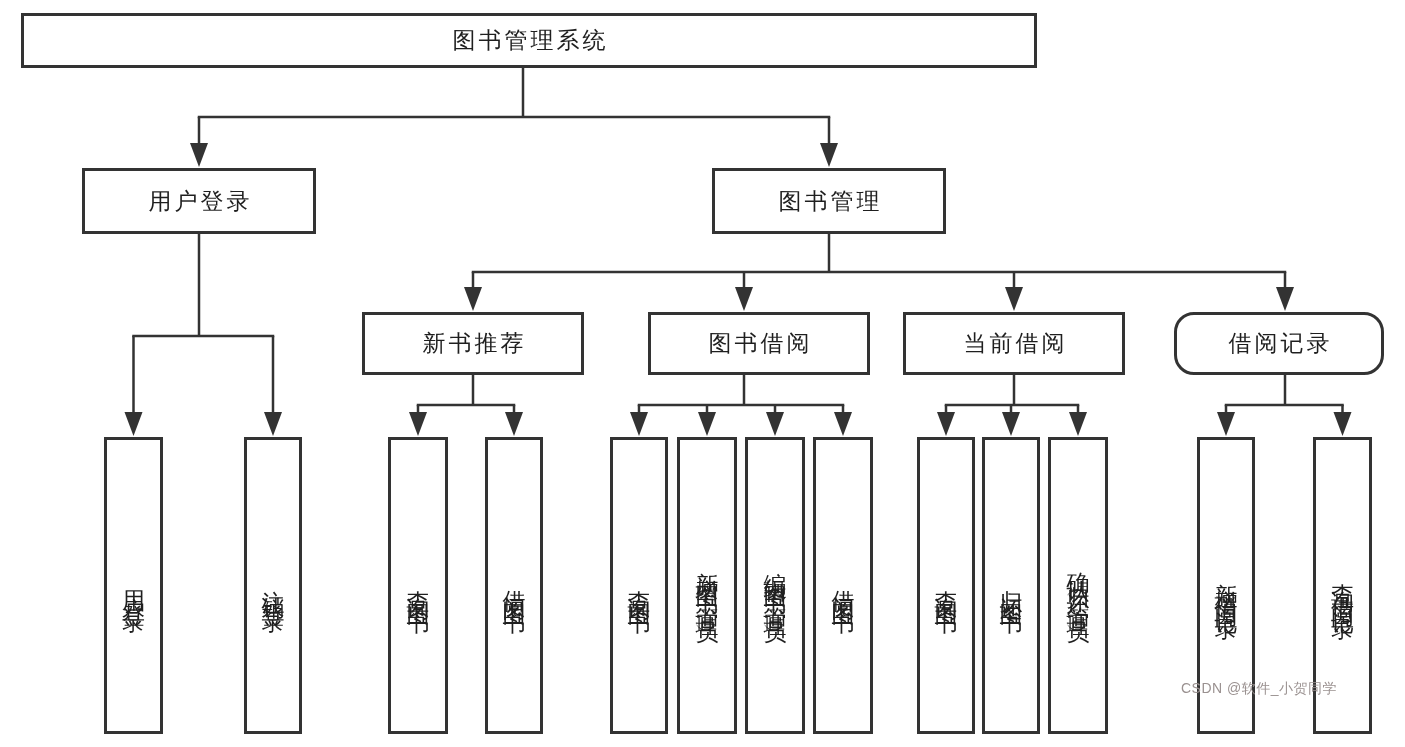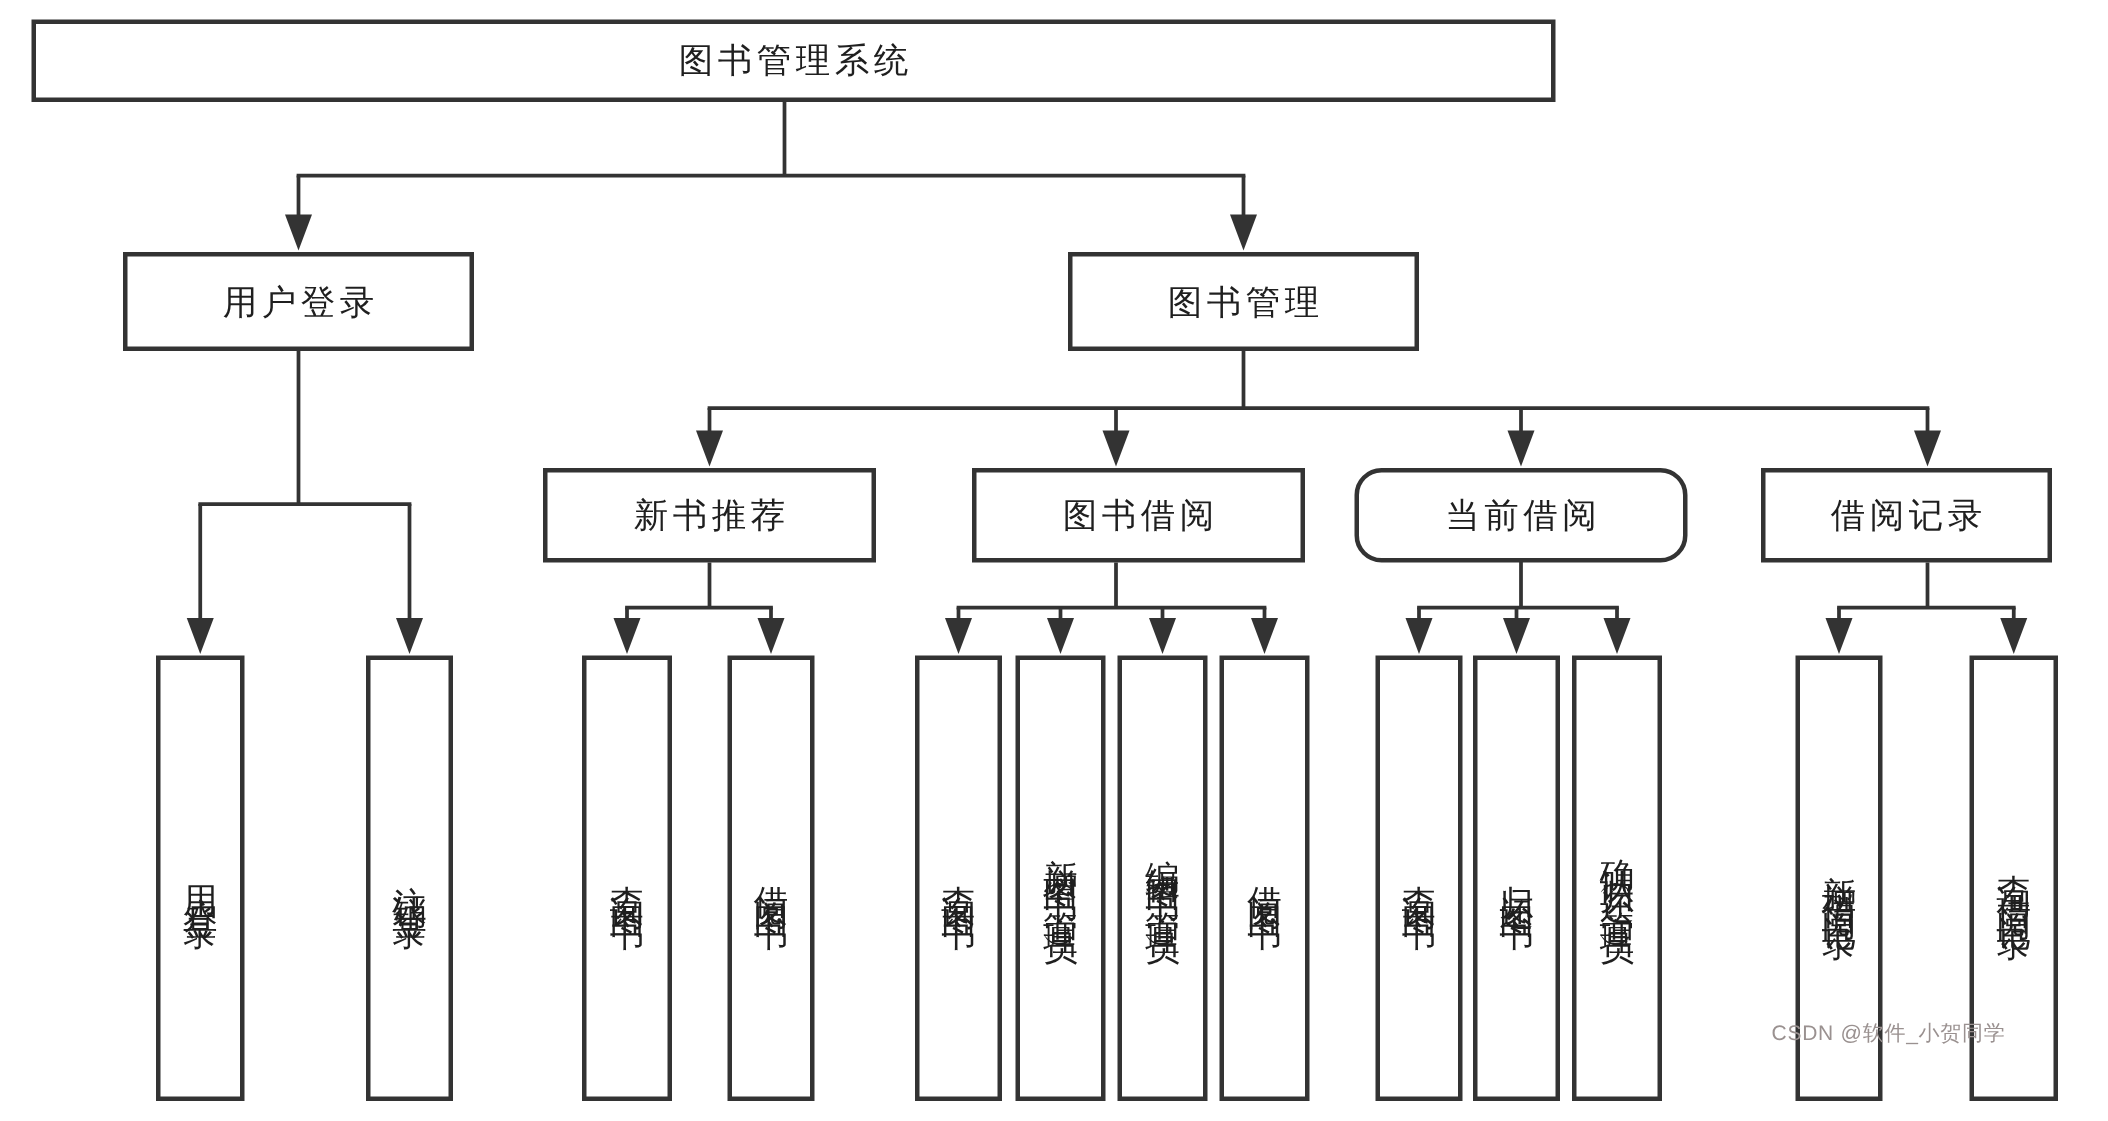--- a/index.html
+++ b/index.html
@@ -164,33 +164,33 @@
     </div>
     <div class="node v" style="left: 677px; top: 437px; width: 60px; height: 297px;">
       <span class="lbl">新增图书（管理员）</span>
     </div>
     <div class="node v" style="left: 745px; top: 437px; width: 60px; height: 297px;">
       <span class="lbl">编辑图书（管理员）</span>
     </div>
     <div class="node v" style="left: 813px; top: 437px; width: 60px; height: 297px;">
       <span class="lbl">借阅图书</span>
     </div>
-    <div class="node h" style="left: 903px; top: 312px; width: 222px; height: 63px; border-radius: 18px;">
+    <div class="node h" style="left: 903px; top: 312px; width: 222px; height: 63px;">
       <span class="lbl">当前借阅</span>
     </div>
     <div class="node v" style="left: 917px; top: 437px; width: 58px; height: 297px;">
       <span class="lbl">查询图书</span>
     </div>
     <div class="node v" style="left: 982px; top: 437px; width: 58px; height: 297px;">
       <span class="lbl">归还图书</span>
     </div>
     <div class="node v" style="left: 1048px; top: 437px; width: 60px; height: 297px;">
       <span class="lbl">确认归还（管理员）</span>
     </div>
-    <div class="node h" style="left: 1174px; top: 312px; width: 194px; height: 63px;">
+    <div class="node h" style="left: 1174px; top: 312px; width: 210px; height: 63px; border-radius: 20px;">
       <span class="lbl">借阅记录</span>
     </div>
     <div class="node v" style="left: 1197px; top: 437px; width: 58px; height: 297px;">
       <span class="lbl">新增借阅记录</span>
     </div>
     <div class="node v" style="left: 1313px; top: 437px; width: 59px; height: 297px;">
       <span class="lbl">查询借阅记录</span>
     </div>
   </div>
 

